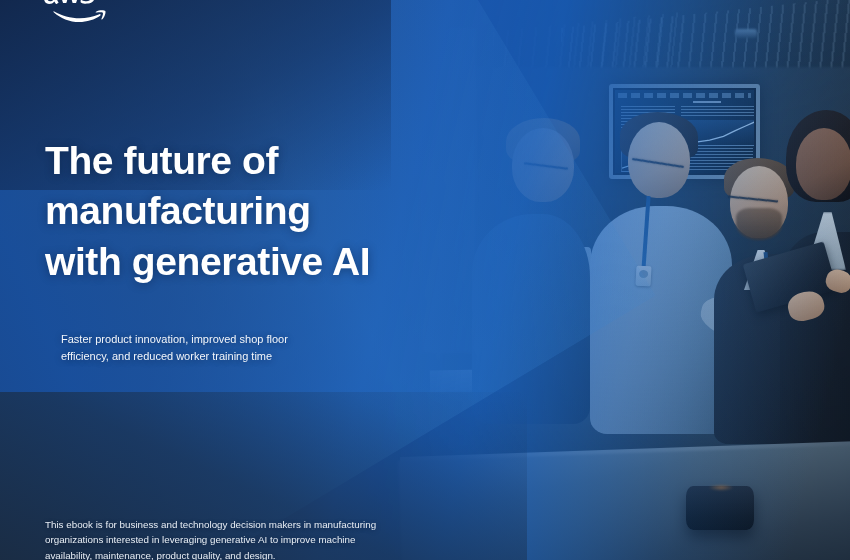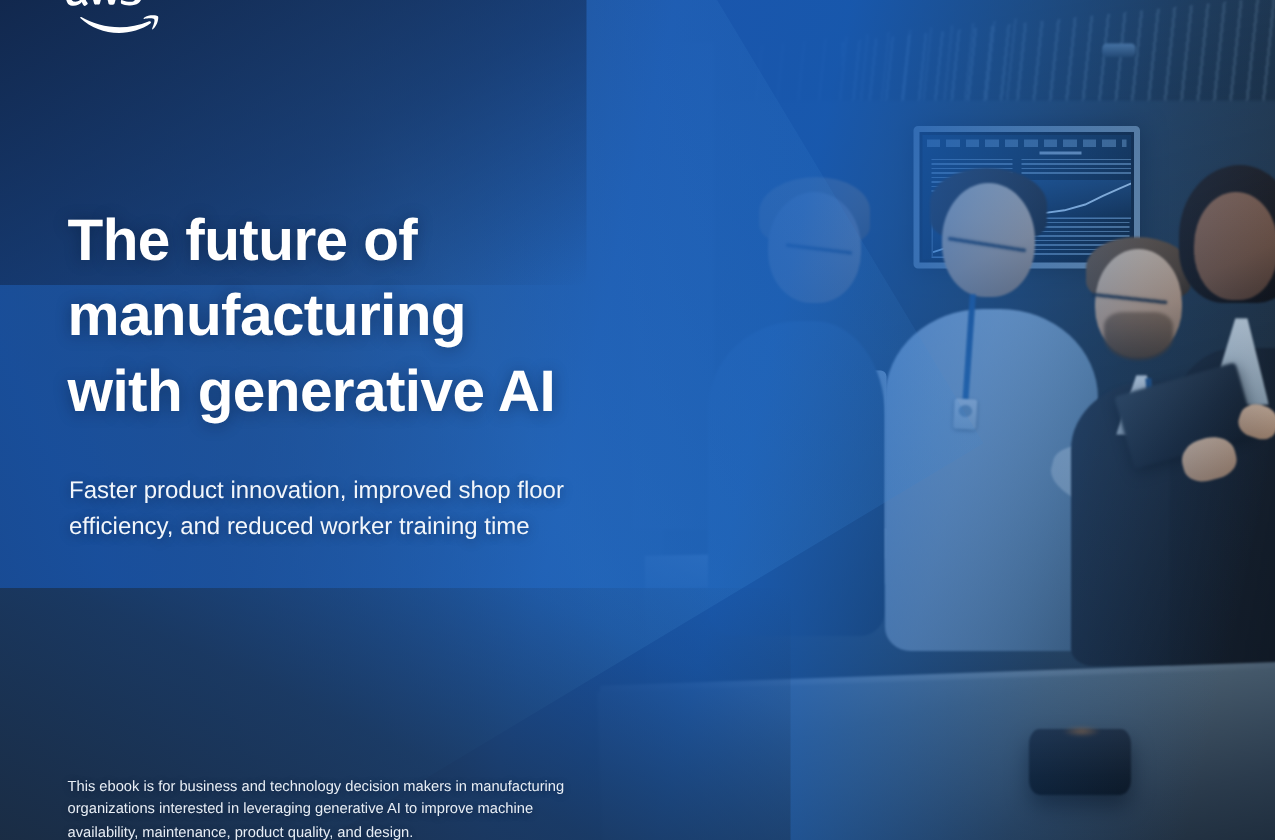--- a/index.html
+++ b/index.html
@@ -480,23 +480,23 @@
     line-height: 1.29;
     letter-spacing: -.4px;
     text-shadow: 0 1px 10px rgba(6,18,40,.40);
     white-space: pre-line;
   }
 
   .subhead {
     position: absolute;
     left: 45px; top: 315px;
     width: 392px;
-    margin: 1px;
+    margin: 16px;
     color: #f2f6fb;
-    font-size: 16px;
+    font-size: 11px;
     font-weight: normal;
     line-height: 1.52;
     text-shadow: 0 1px 7px rgba(6,18,40,.38);
     white-space: pre-line;
   }
 
   .blurb {
     position: absolute;
     left: 45px; top: 517px;
     width: 368px;

